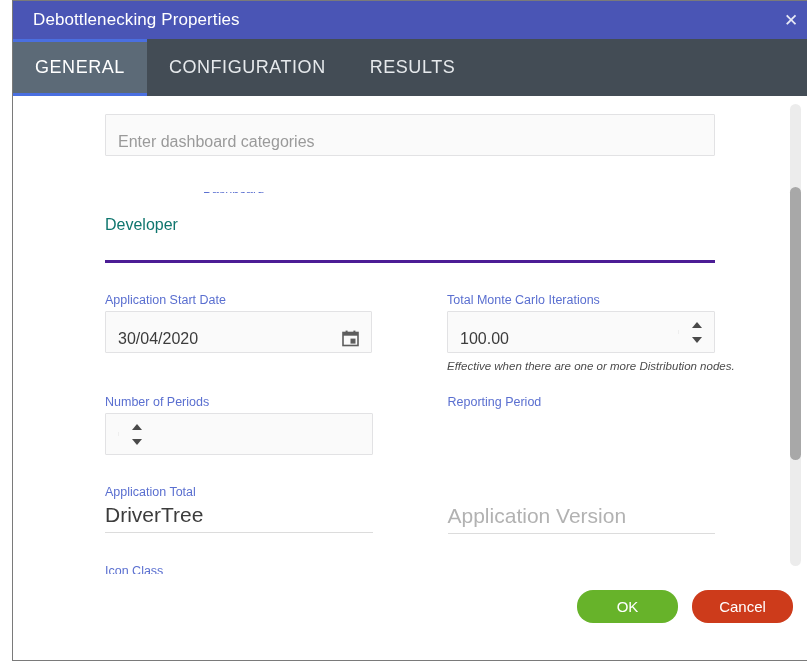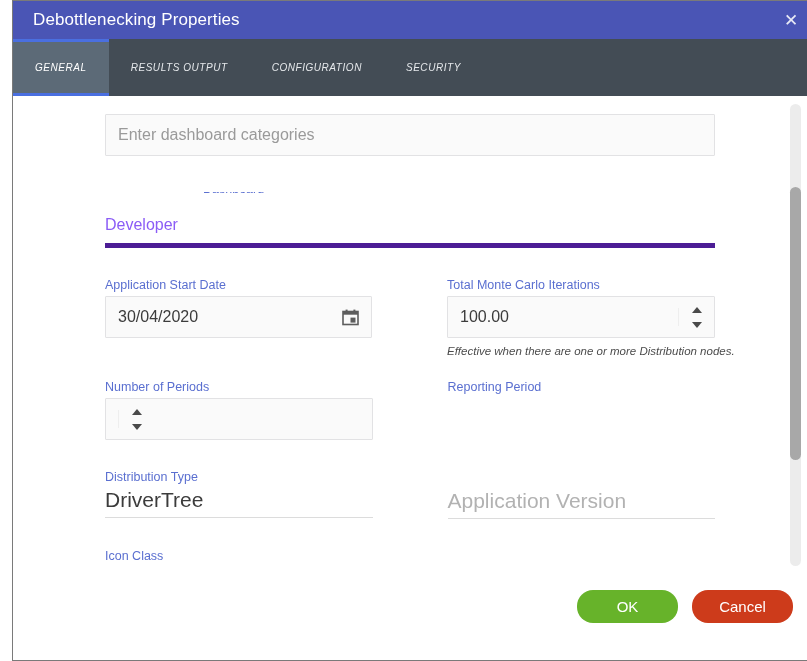--- a/index.html
+++ b/index.html
@@ -66,28 +66,27 @@
     background: #434c55;
     display: flex;
     align-items: stretch;
     box-sizing: border-box;
   }
   .tab {
     display: flex;
     align-items: center;
     padding: 0 22px;
     color: #e6e9ec;
-    font-size: 10px;
+    font-size: 18px;
     letter-spacing: .55px;
     cursor: pointer;
     white-space: nowrap;
     box-sizing: border-box;
     border-top: 3px solid transparent;
     border-bottom: 3px solid transparent;
-    font-style: italic;
   }
   .tab.active {
     background: #5c6a77;
     border-top: 3px solid #4a6fe0;
     border-bottom: 3px solid #4a6fe0;
     color: #ffffff;
   }
 
   
   .body-wrap {
@@ -128,22 +127,22 @@
     white-space: nowrap;
   }
 
   
   .input-box {
     height: 42px;
     box-sizing: border-box;
     border: 1px solid #e2e2e4;
     background: #fafafa;
     display: flex;
-    align-items: flex-end;
-    padding: 11px 12px;
+    align-items: flex-start;
+    padding: 18px 12px;
     border-radius: 1px;
   }
   .input-box .value {
     font-size: 16px;
     color: #3c3c3c;
     flex: 1;
     white-space: nowrap;
     overflow: hidden;
   }
   .input-box .value.placeholder {
@@ -203,23 +202,23 @@
     font-style: italic;
     color: #4c4c4c;
     margin-top: 7px;
     text-align: right;
     white-space: nowrap;
   }
 
   
   .section-head {
     font-size: 16px;
-    color: #8b5cf6;
-    padding-bottom: 9px;
-    border-bottom: 5px solid #4c1d95;
+    color: #0f766e;
+    padding-bottom: 26px;
+    border-bottom: 3px solid #4c1d95;
     width: 610px;
   }
 
   
   .underline-field {
     border-bottom: 1px solid #dcdcdc;
     padding-bottom: 5px;
   }
   .underline-field .value {
     font-size: 21px;
@@ -319,23 +318,22 @@
 
 <div class="dialog">
 
   <div class="titlebar">
     <div class="titlebar-text">Debottlenecking Properties</div>
     <div class="close-btn">✕</div>
   </div>
 
   <div class="tabbar">
     <div class="tab active">GENERAL</div>
-    <div class="tab">RESULTS OUTPUT</div>
     <div class="tab">CONFIGURATION</div>
-    <div class="tab">SECURITY</div>
+    <div class="tab">RESULTS</div>
   </div>
 
   <div class="body-wrap">
     <div class="scroll-area">
 
       <div class="clip-stub">
         <span>Dashboard Categories</span>
       </div>
 
       <div class="form">
@@ -403,21 +401,21 @@
             <div class="field-label">Reporting Period</div>
           </div>
 
         </div>
 
         <div class="gap-md"></div>
 
         <div class="row">
 
           <div class="col">
-            <div class="field-label">Distribution Type</div>
+            <div class="field-label">Application Total</div>
             <div class="underline-field">
               <div class="value">DriverTree</div>
             </div>
           </div>
 
           <div class="col">
             <div class="underline-field empty-top">
               <div class="value placeholder">Application Version</div>
             </div>
           </div>

